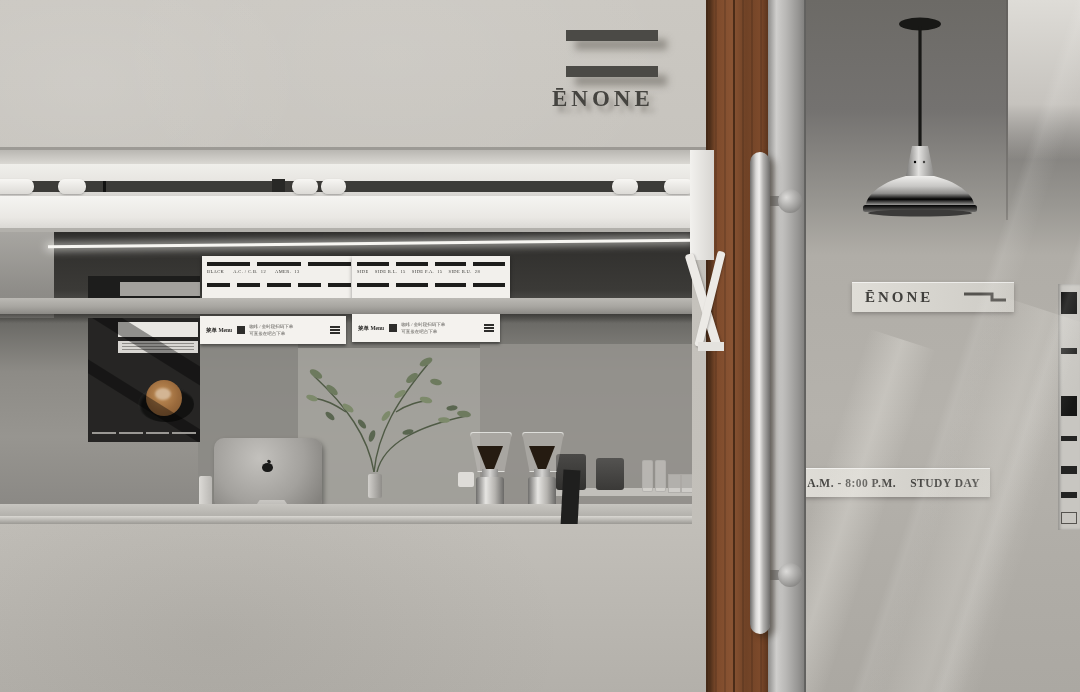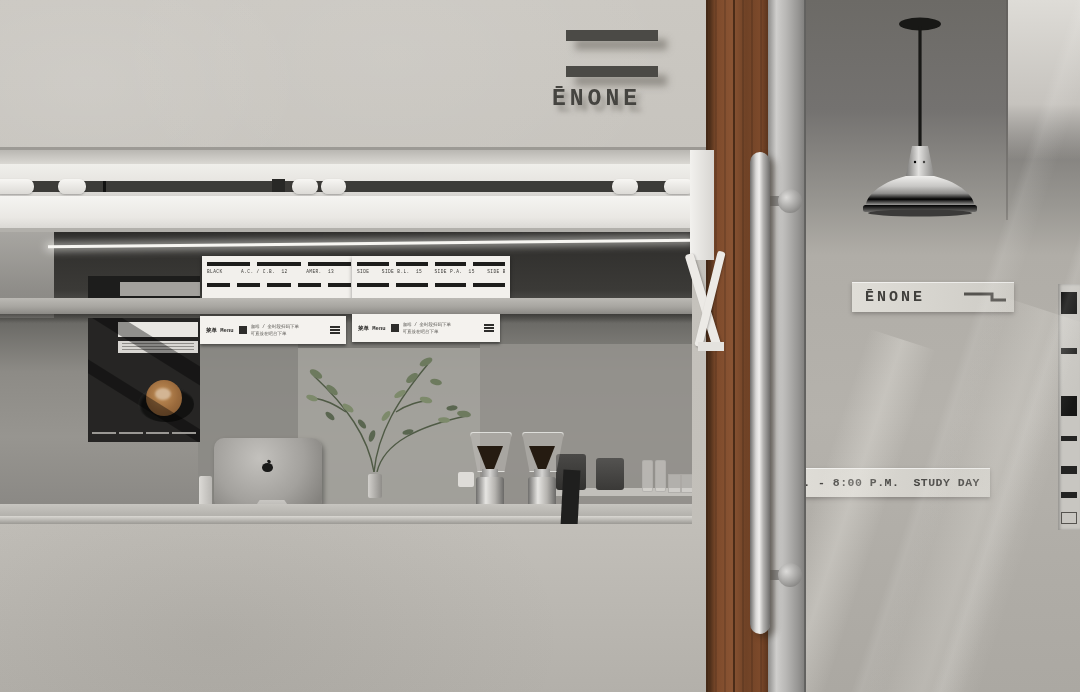--- a/index.html
+++ b/index.html
@@ -1,17 +1,17 @@
 <!DOCTYPE html>
 <html><head>
 <meta charset="utf-8">
 <style>
   html,body{margin:0;padding:0;background:#9a9892;}
   .stage{position:relative;width:1080px;height:692px;overflow:hidden;
-         font-family:Liberation Mono, monospace;background:#c9c6c0;}
+         font-family:Liberation Serif, serif;background:#c9c6c0;}
   .abs{position:absolute;}
 
   
   .wall-left{left:0;top:0;width:712px;height:692px;
     background:
       radial-gradient(ellipse 320px 200px at 12% 12%, rgba(255,255,255,.10), transparent 70%),
       radial-gradient(ellipse 420px 260px at 55% 8%, rgba(255,255,255,.07), transparent 70%),
       radial-gradient(ellipse 500px 300px at 30% 92%, rgba(92,90,84,.10), transparent 70%),
       linear-gradient(180deg,#cbc8c2 0,#c7c4be 150px,#c2bfb9 520px,#b3b0aa 692px);}
   .wall-seam{left:0;top:147px;width:712px;height:3px;background:#918f8a;opacity:.8;}

